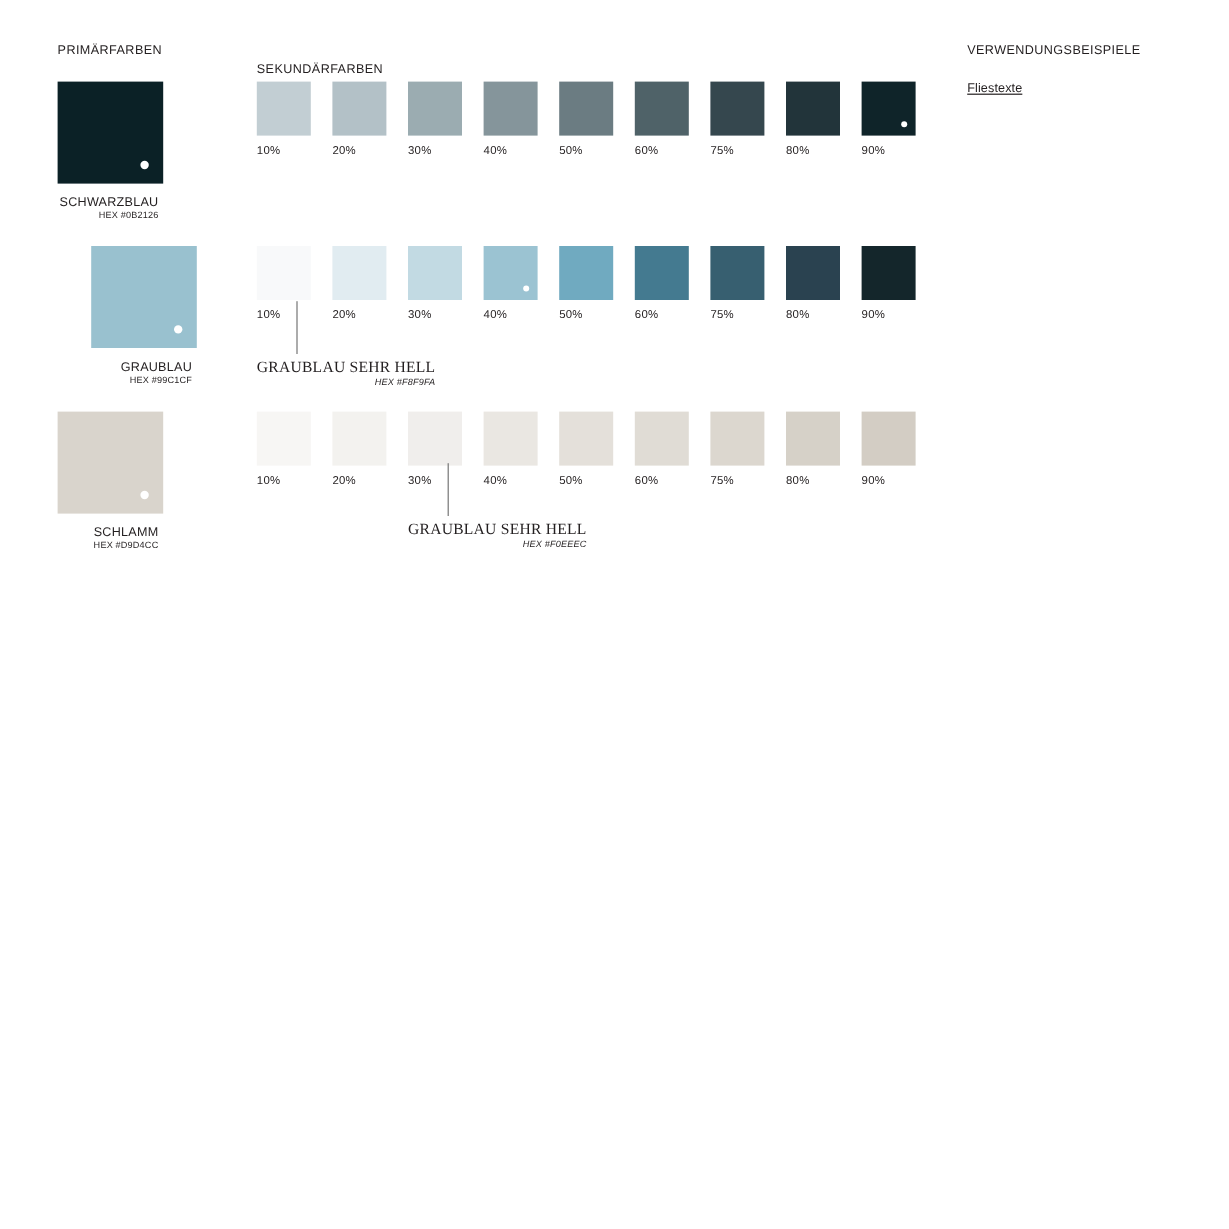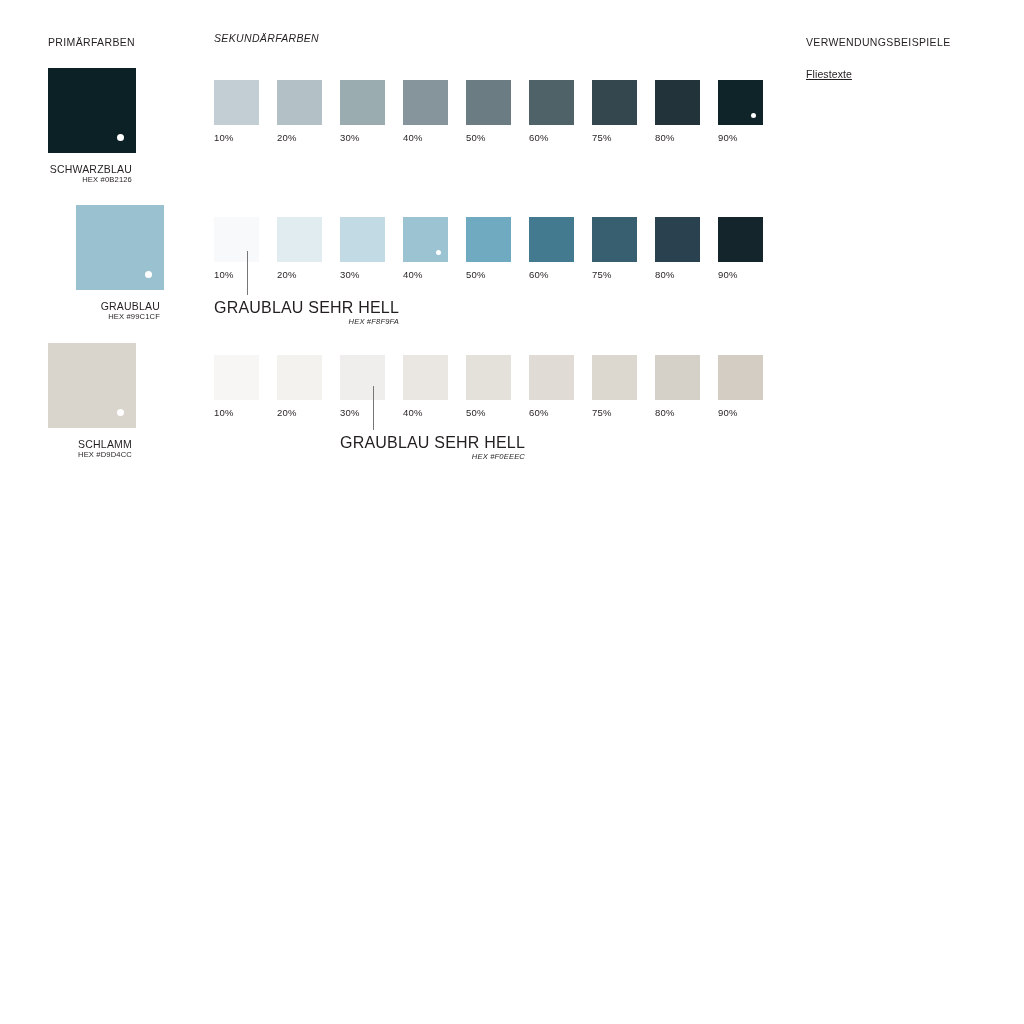--- a/index.html
+++ b/index.html
@@ -25,21 +25,21 @@
   
   .col-heading {
     position: absolute;
     font-size: 10.5px;
     letter-spacing: 0.35px;
     color: #231f20;
     white-space: nowrap;
     font-weight: 400;
   }
   #heading-primary   { left: 48px;  top: 36px; }
-  #heading-secondary { left: 214px; top: 32px; font-style: italic; }
+  #heading-secondary { left: 214px; top: 52px; }
   #heading-usage     { left: 806px; top: 36px; }
 
   
   .primary-block {
     position: absolute;
     left: 48px;
     width: 84px;
   }
   .primary-swatch {
     position: relative;
@@ -70,21 +70,21 @@
     white-space: nowrap;
   }
 
   
   .sec-row {
     position: absolute;
     left: 214px;
   }
   .sec-item {
     position: absolute;
-    top: 12px;
+    top: 0;
     width: 45px;
   }
   .sec-swatch {
     position: relative;
     width: 45px;
     height: 45px;
   }
   .sec-dot {
     position: absolute;
     width: 5px;
@@ -107,23 +107,24 @@
   .callout-line {
     position: absolute;
     width: 1px;
     background: #767676;
   }
   .callout-label {
     position: absolute;
     white-space: nowrap;
   }
   .callout-name {
-    font-size: 16px;
+    font-size: 13px;
     letter-spacing: 0.2px;
     line-height: 1.15;
+    font-family: Liberation Serif, serif;
   }
   .callout-hex {
     margin-top: 1px;
     font-size: 7.6px;
     letter-spacing: 0.15px;
     line-height: 1.15;
     font-style: italic;
   }
 
   

